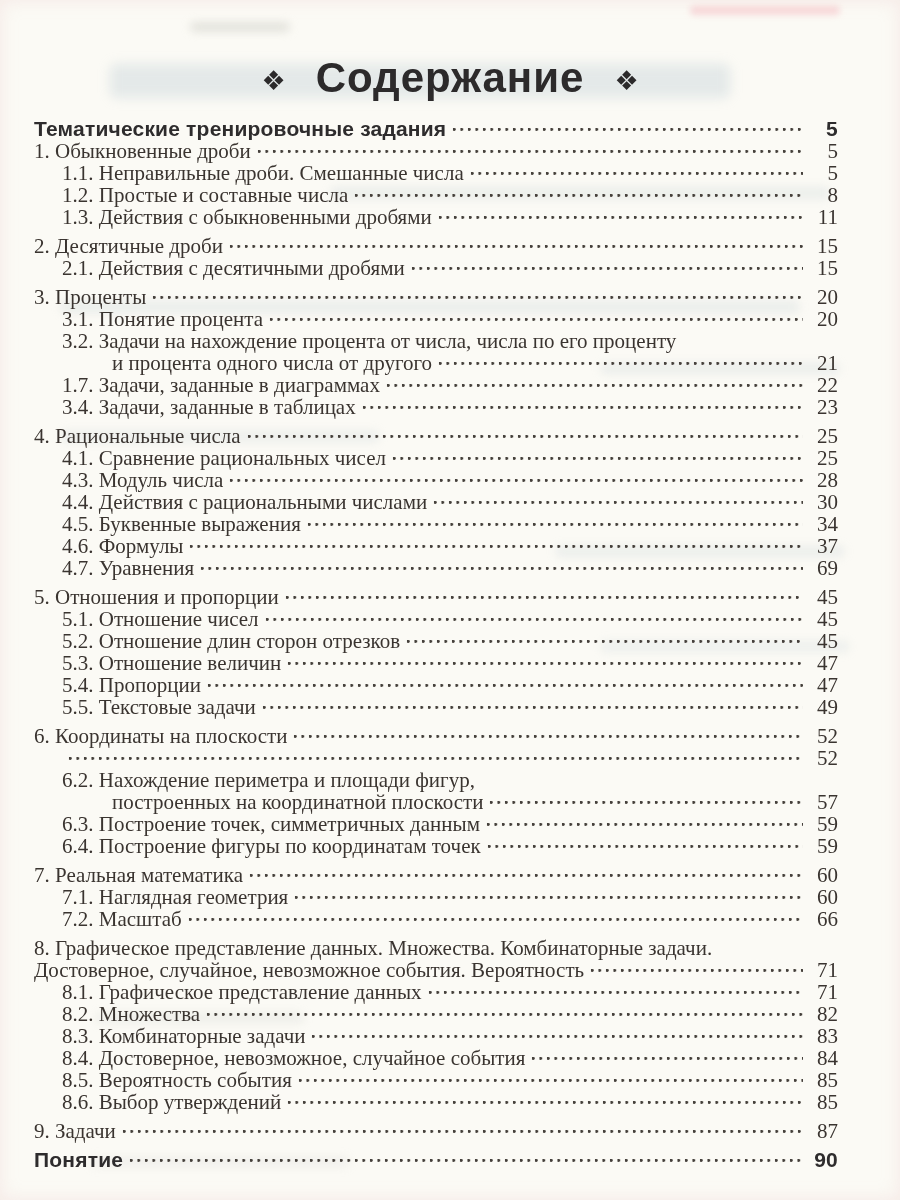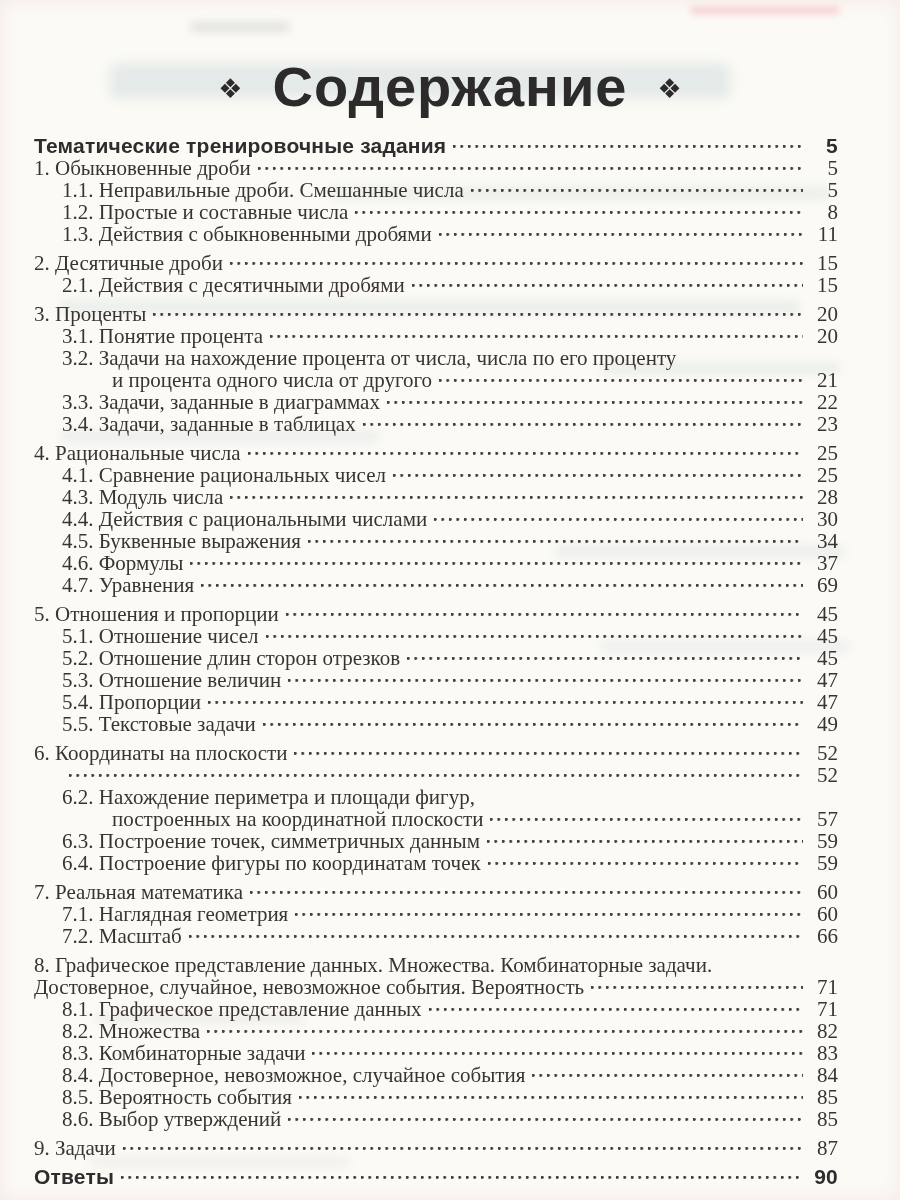--- a/index.html
+++ b/index.html
@@ -13,21 +13,21 @@
     position:relative;width:900px;height:1200px;
     box-shadow: inset 0 0 18px rgba(235,190,190,0.28);
   }
   
   .title-row{
     display:flex;justify-content:center;align-items:center;gap:30px;
     padding-top:54px;margin:0;position:relative;z-index:2;
   }
   .title-text{
     font-family:"Liberation Sans", sans-serif;
-    font-weight:bold;font-size:56px;letter-spacing:1px;color:#2c2a2b;
+    font-weight:bold;font-size:42px;letter-spacing:1px;color:#2c2a2b;
   }
   .orn{
     font-family:"DejaVu Sans", sans-serif;
     font-size:27px;color:#2c2a2b;position:relative;top:2px;
   }
   
   .toc{
     position:relative;z-index:2;
     margin-top:16px;
     padding:0 62px 0 34px;
@@ -157,21 +157,21 @@
           <span class="txt">3.2. Задачи на нахождение процента от числа, числа по его проценту</span>
         </div>
         <div class="line ind-2">
           <span class="txt">и процента одного числа от другого</span>
           <span class="leader"></span>
           <span class="pagenum">21</span>
         </div>
       </div>
       <div class="entry">
         <div class="line ind-1">
-          <span class="txt">3.3. Задачи, заданные в диаграммах</span>
+          <span class="txt">1.7. Задачи, заданные в диаграммах</span>
           <span class="leader"></span>
           <span class="pagenum">22</span>
         </div>
       </div>
       <div class="entry">
         <div class="line ind-1">
           <span class="txt">3.4. Задачи, заданные в таблицах</span>
           <span class="leader"></span>
           <span class="pagenum">23</span>
         </div>
@@ -379,20 +379,20 @@
       </div>
       <div class="entry gap">
         <div class="line ind-0">
           <span class="txt">9. Задачи</span>
           <span class="leader"></span>
           <span class="pagenum">87</span>
         </div>
       </div>
       <div class="entry gap bold">
         <div class="line ind-0">
-          <span class="txt">Ответы</span>
+          <span class="txt">Понятие</span>
           <span class="leader"></span>
           <span class="pagenum">90</span>
         </div>
       </div>
     </div>
 
 </div>
 
 </body></html>

